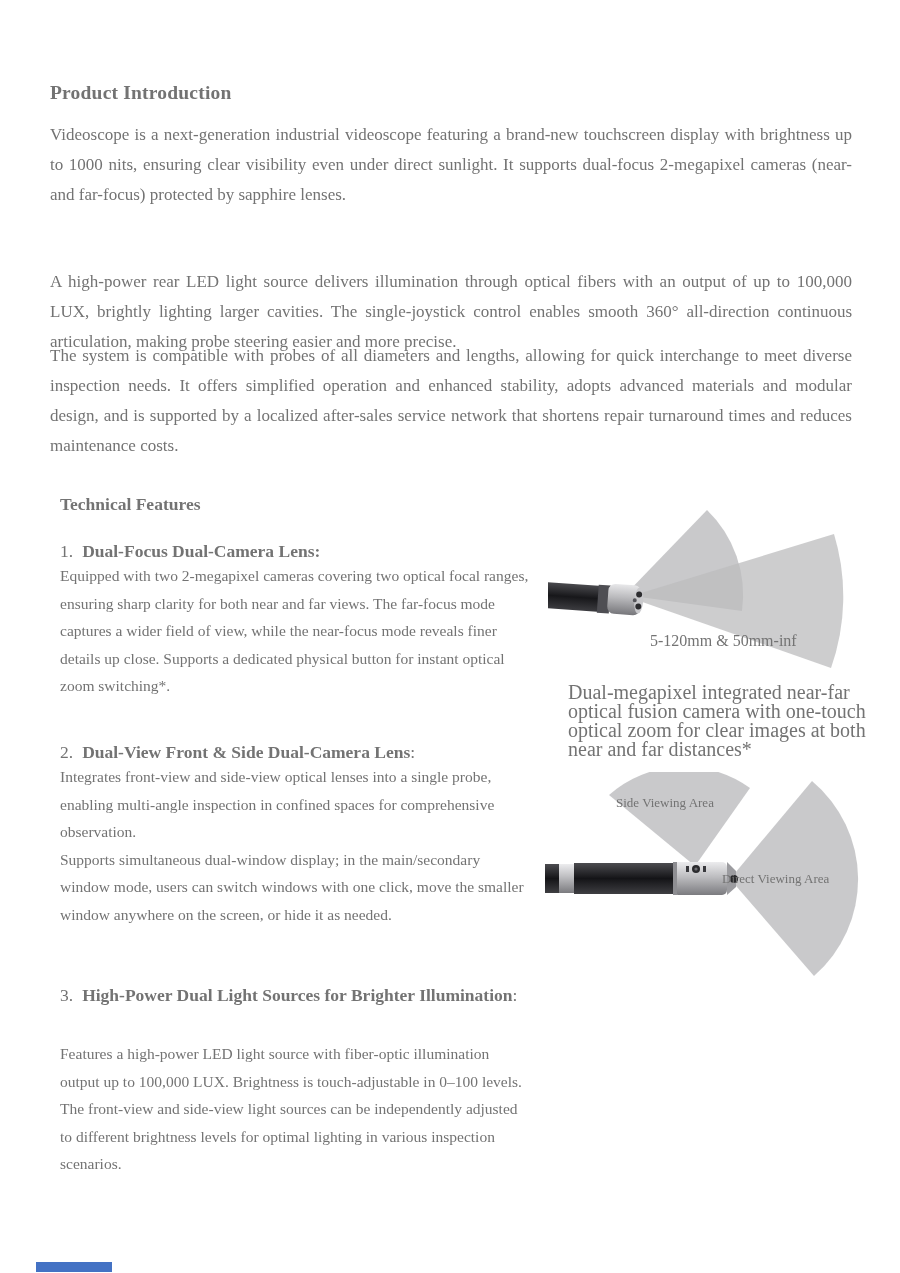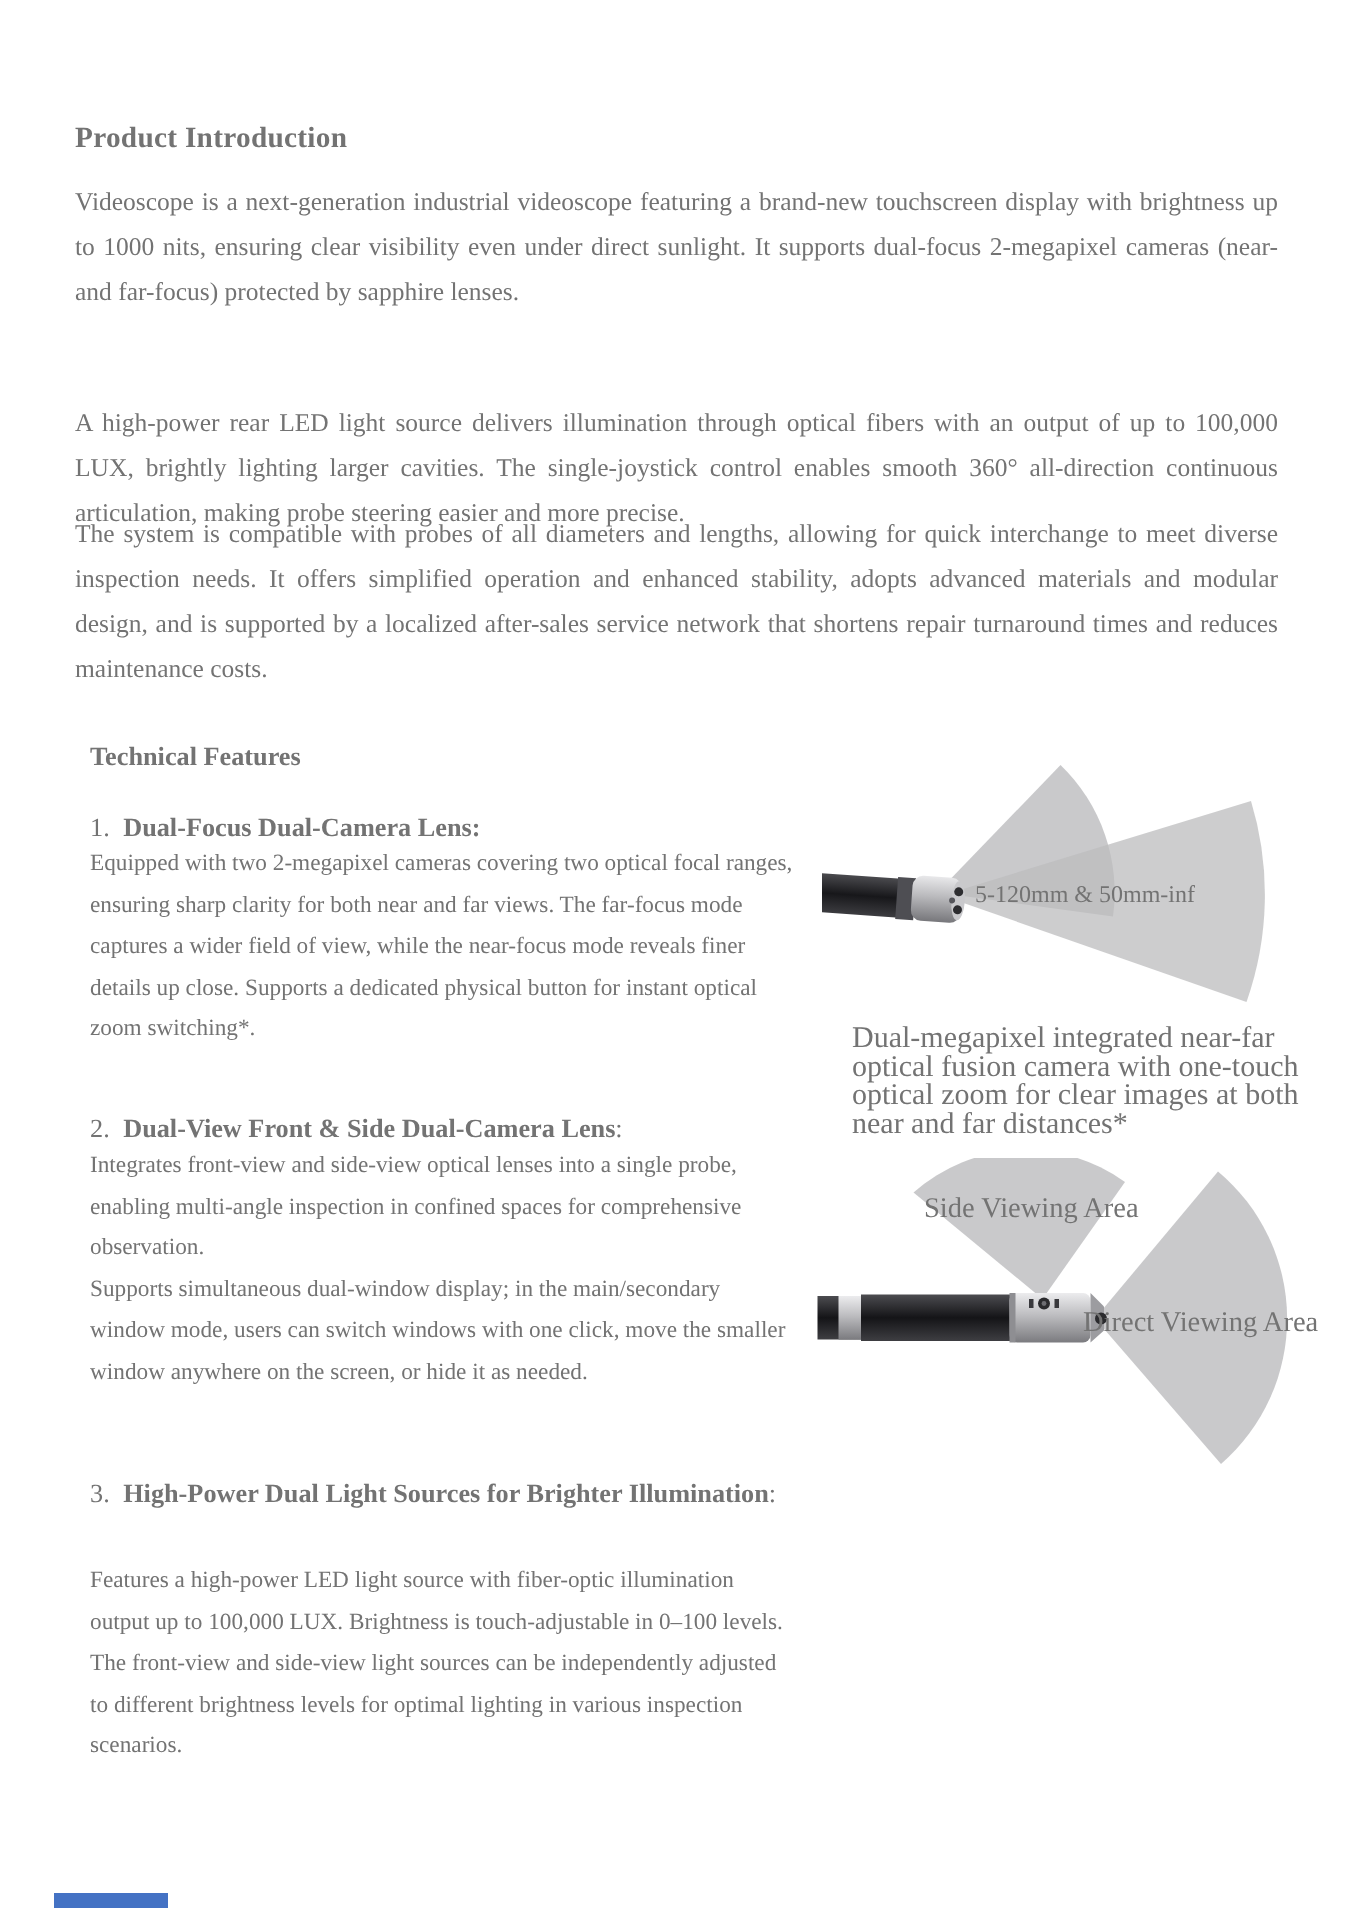--- a/index.html
+++ b/index.html
@@ -11,22 +11,22 @@
   .page-title{font-size:19.5px;font-weight:bold;letter-spacing:.2px;}
   .intro-p{width:802px;font-size:17px;line-height:30px;text-align:justify;}
   .tech-heading{font-size:17.5px;font-weight:bold;}
   .sec-head{font-size:17.5px;line-height:32px;}
   .sec-head .num{font-weight:normal;margin-right:9px;}
   .sec-head .ttl{font-weight:bold;}
   .sec-head .sfx{font-weight:normal;}
   .sec-body{width:472px;font-size:15.5px;line-height:27.5px;text-align:left;}
   .sec-body p{margin:0;}
   .fig-caption{width:300px;font-size:20px;line-height:19px;}
-  .fig-label{font-size:16px;white-space:nowrap;}
-  .fig-label-sm{font-size:19px;white-space:nowrap;}
+  .fig-label{font-size:16px;white-space:nowrap;margin-top:44px;}
+  .fig-label-sm{font-size:13px;white-space:nowrap;}
   .bottom-bar{background:#4472c4;}
   svg{display:block;}
 </style>
 </head>
 <body>
 
 <div class="page">
 
   <div class="abs page-title" style="left:50px;top:82px;">Product Introduction</div>
 

